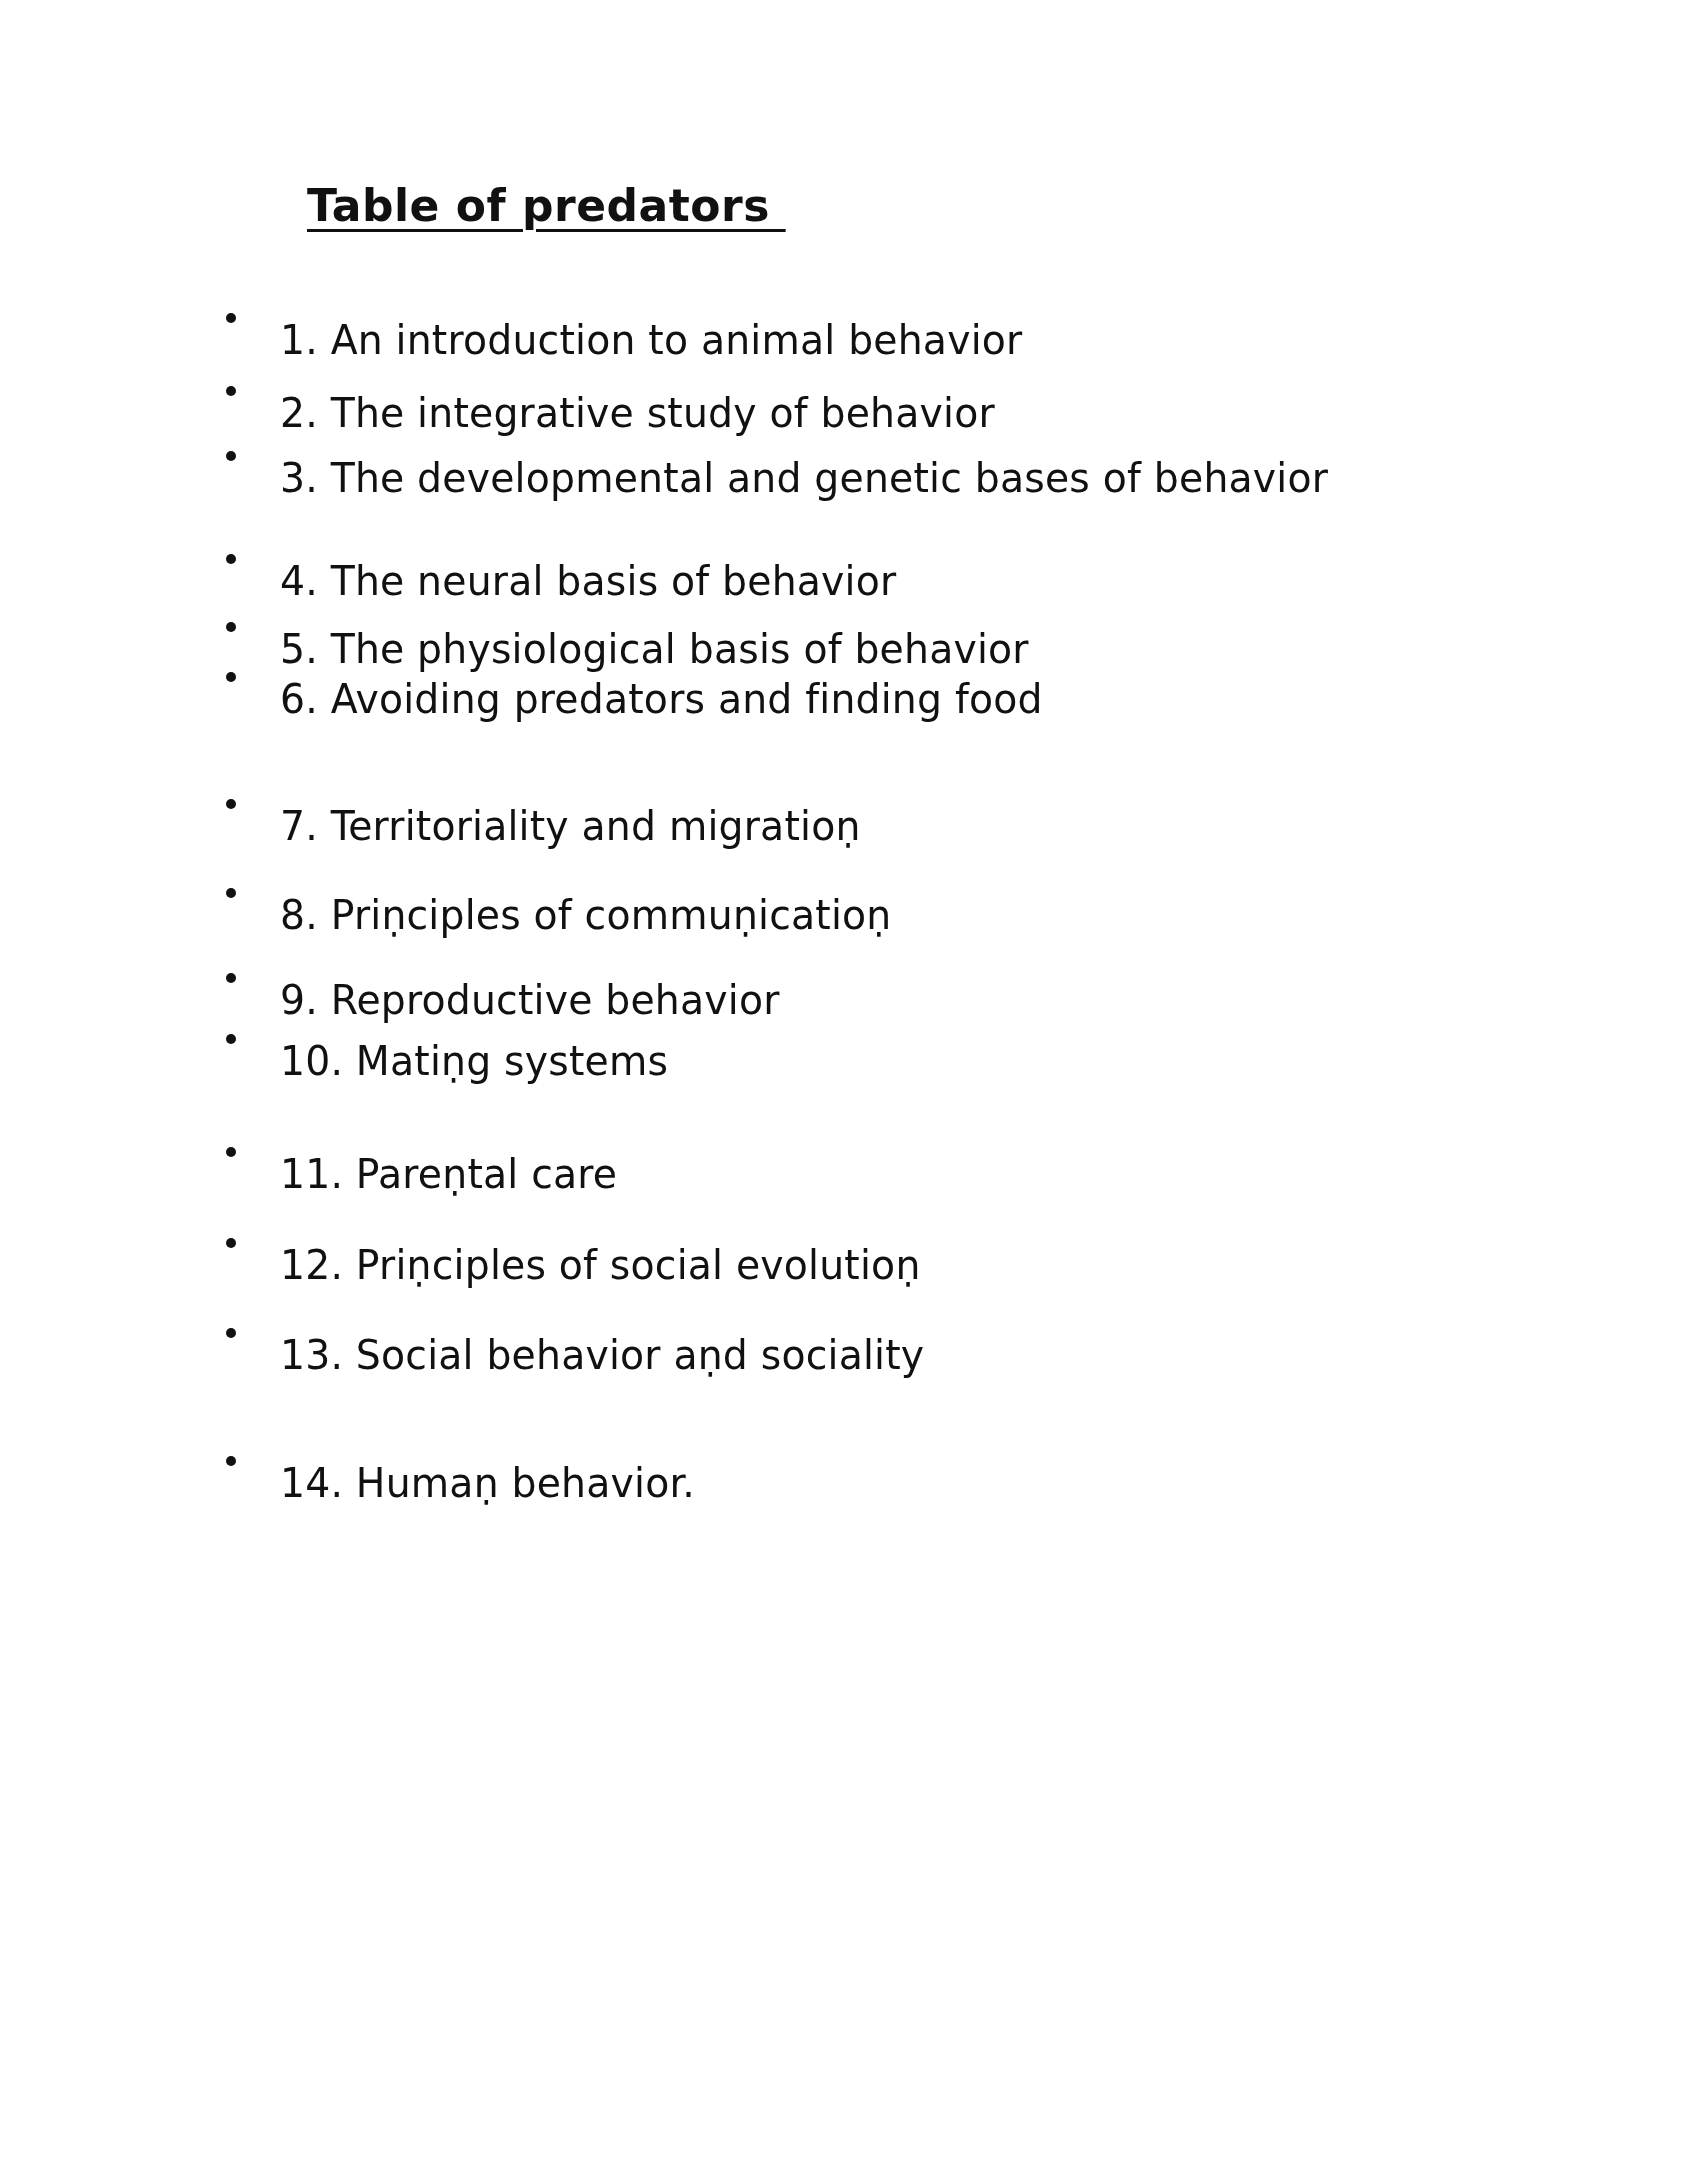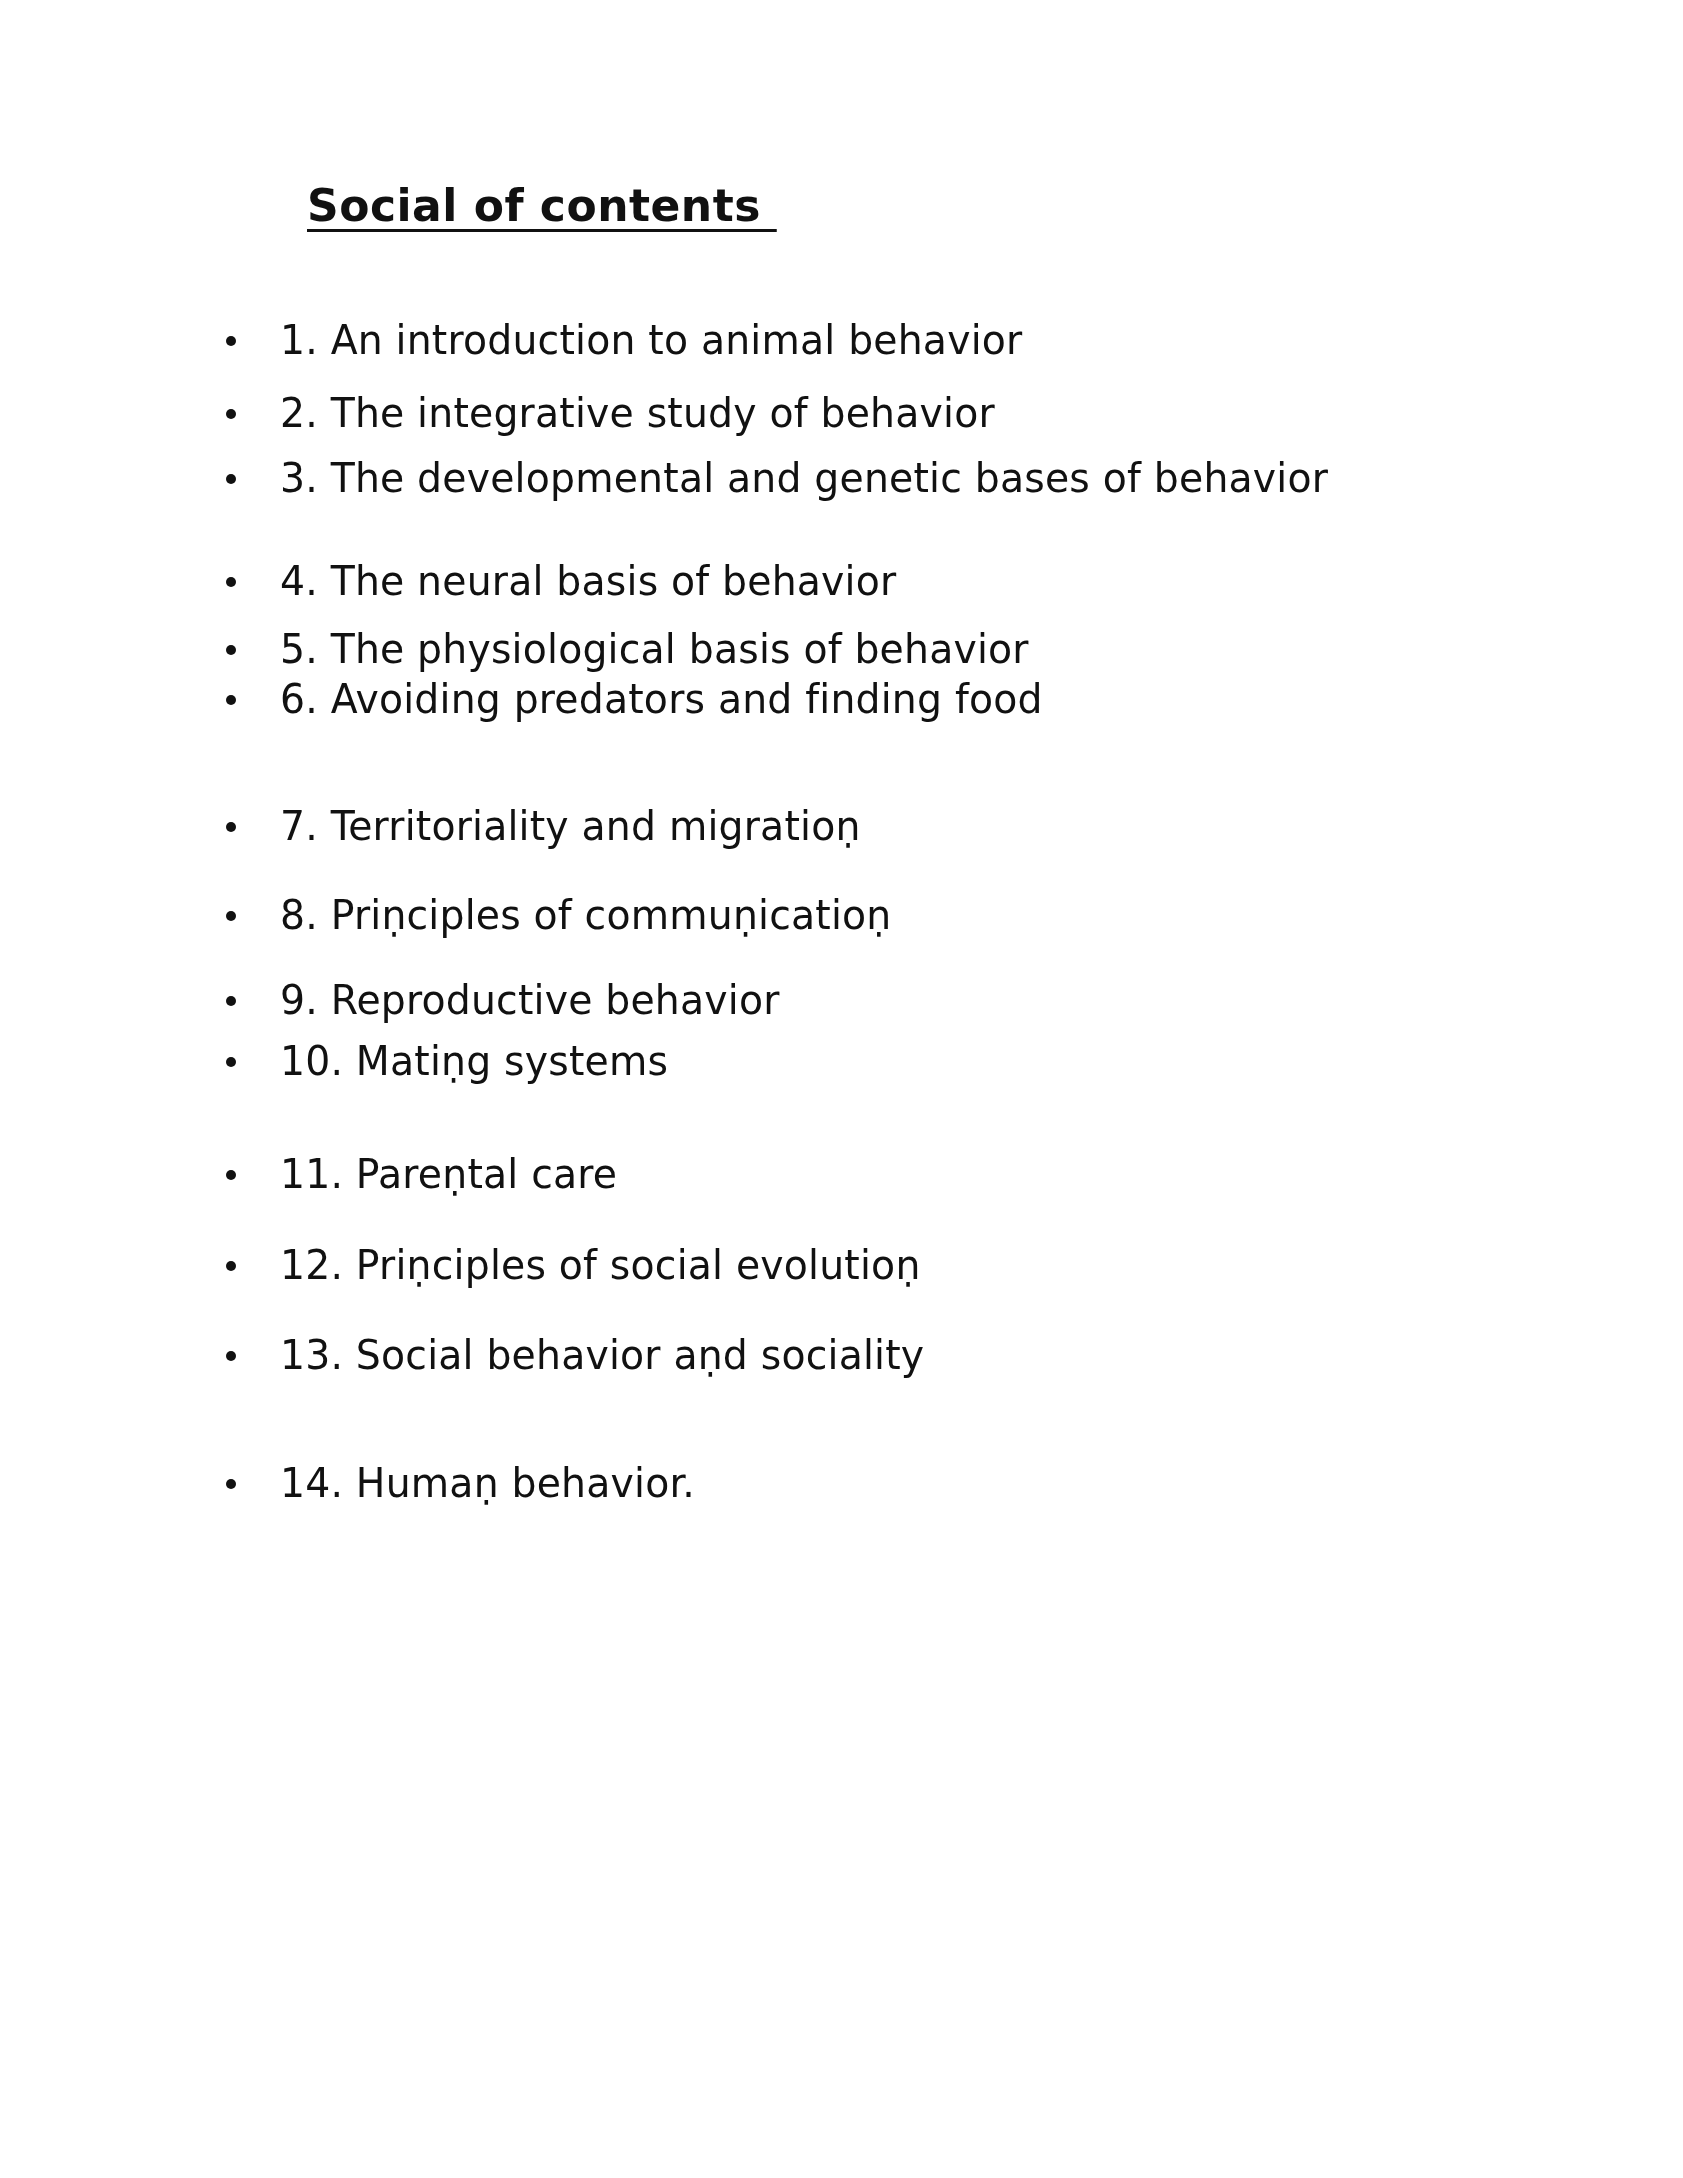--- a/index.html
+++ b/index.html
@@ -41,21 +41,20 @@
       top: 0;
       margin: 0;
       padding: 0;
       list-style: none;
     }
     .toc-item {
       position: absolute;
       left: 226px;
       height: 55px;
       display: flex;
-      align-items: center;
       white-space: nowrap;
     }
     .bullet {
       display: inline-block;
       width: 10px;
       height: 10px;
       border-radius: 50%;
       background: #111111;
       margin-right: 44px;
       flex: 0 0 auto;
@@ -66,21 +65,21 @@
       letter-spacing: 0.2px;
       color: #111111;
       transform: scaleX(0.96);
       transform-origin: left center;
     }
   </style>
 </head>
 <body>
 
 <div class="page">
-  <div class="toc-title">Social of contents </div>
+  <div class="toc-title">Table of predators </div>
 
   <ul class="toc-list">
     <li class="toc-item" style="top:313px">
       <span class="bullet"></span>
       <span class="item-text">1. An introduction to animal behavior</span>
     </li>
     <li class="toc-item" style="top:386px">
       <span class="bullet"></span>
       <span class="item-text">2. The integrative study of behavior</span>
     </li>

